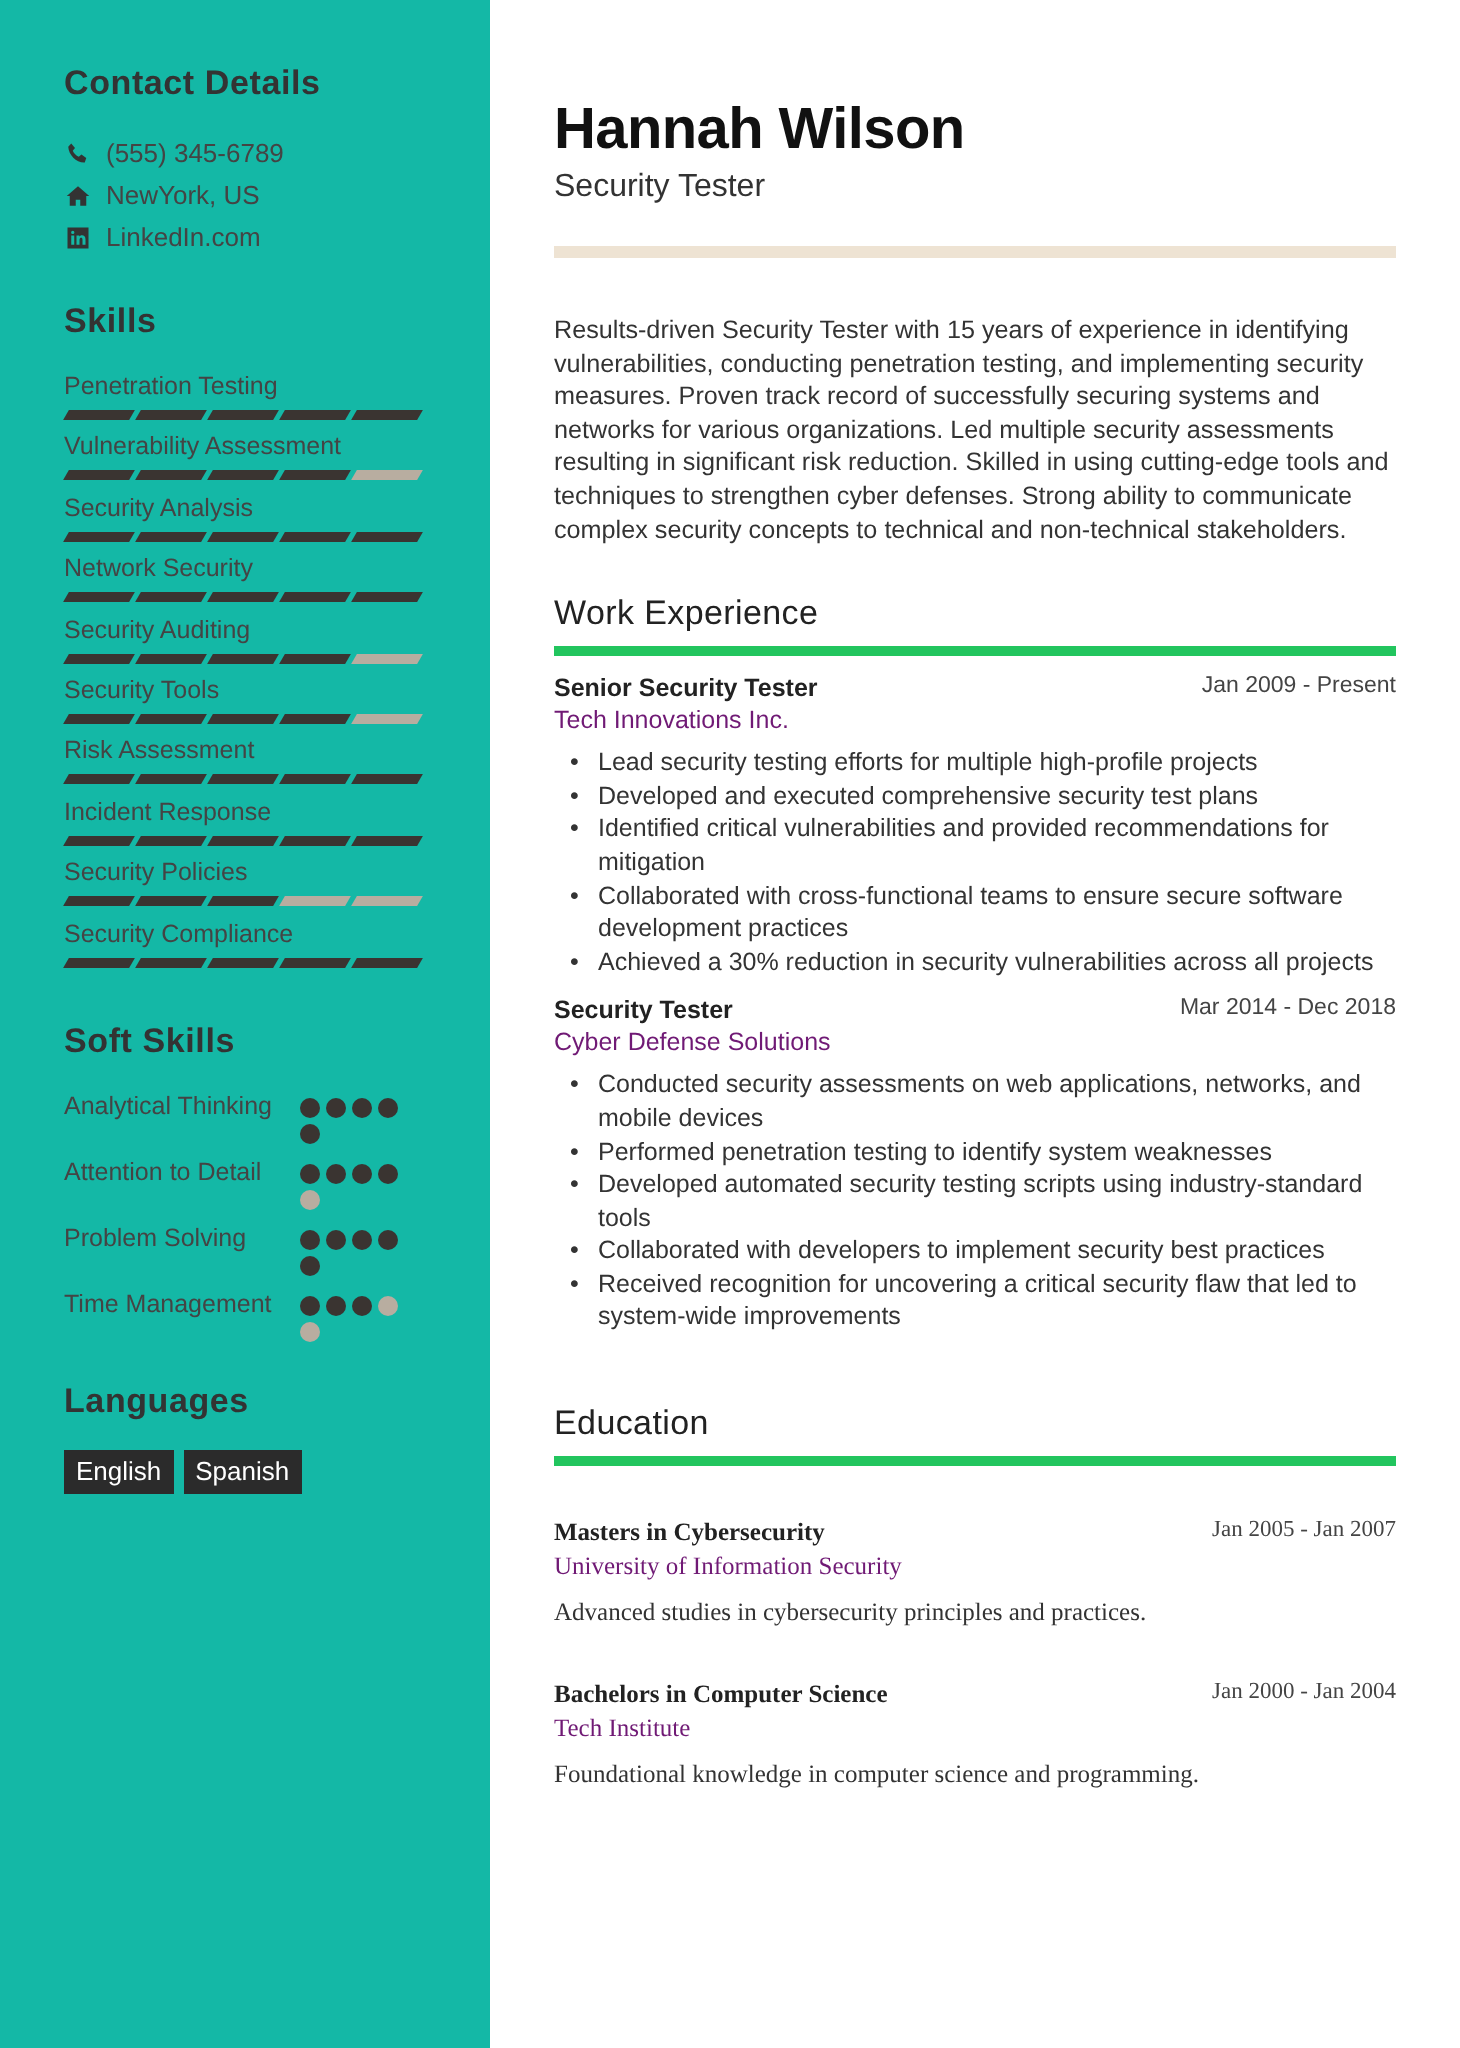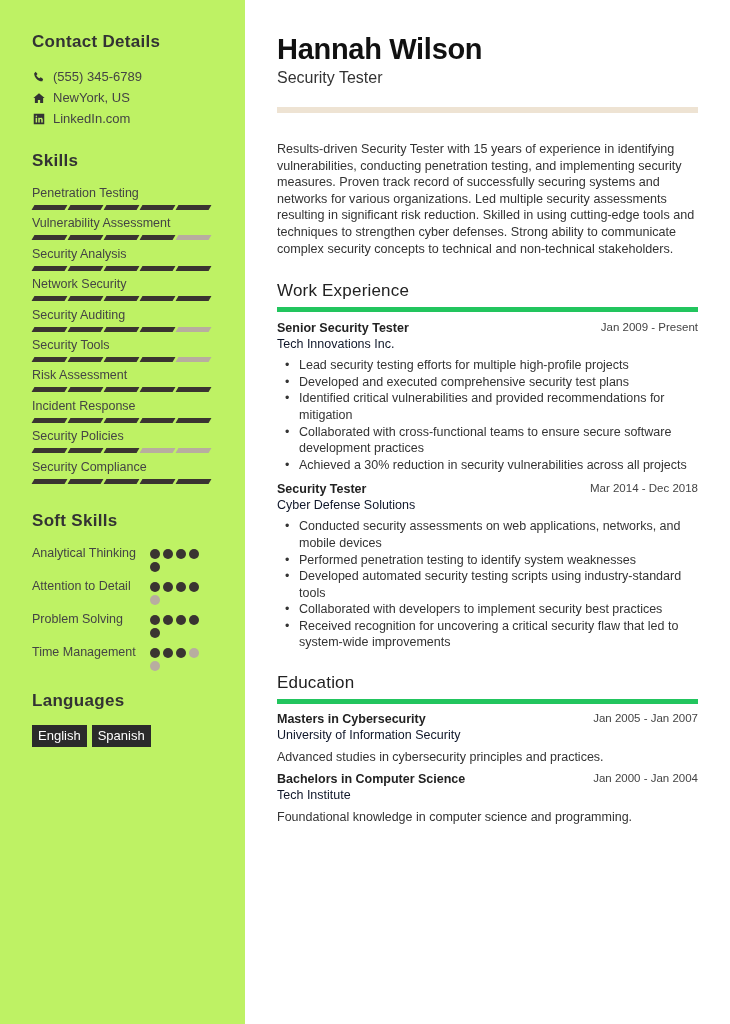--- a/index.html
+++ b/index.html
@@ -1,21 +1,21 @@
 <!DOCTYPE html>
 <html><head>
 <meta charset="utf-8">
 <style>
   * { box-sizing: border-box; margin: 0; padding: 0; }
   html, body { width: 730px; height: 1024px; background: #ffffff; overflow: hidden; }
   body { font-family: "Liberation Sans", sans-serif; color: #2b2b2b; position: relative; }
 
   .sidebar {
     position: absolute; left: 0; top: 0; width: 245px; height: 1024px;
-    background: #bef264; padding: 32px 0 0 32px;
+    background: #14b8a6; padding: 32px 0 0 32px;
   }
   .side-h {
     font-size: 17px; font-weight: bold; color: #333;
     letter-spacing: 0.3px; margin-bottom: 14px;
   }
   .contact-list { list-style: none; margin-bottom: 22px; }
   .contact-item { display: flex; align-items: center; height: 21px; font-size: 13px; color: #444; }
   .contact-item .ic { width: 14px; height: 14px; margin-right: 7px; display: inline-flex; align-items: center; justify-content: center; }
   .contact-item svg { width: 12px; height: 12px; fill: #333; }
 
@@ -29,37 +29,37 @@
   .soft { margin-bottom: 20px; }
   .soft-item { display: flex; margin-bottom: 6px; }
   .soft-name { width: 118px; font-size: 12.5px; line-height: 16.5px; color: #444; }
   .dots { width: 60px; display: flex; flex-wrap: wrap; gap: 3px 3px; padding-top: 4px; align-content: flex-start; }
   .dot { width: 10px; height: 10px; border-radius: 50%; background: #3a3431; }
   .dot.off { background: #B8ADA0; }
 
   .lang-row { display: flex; gap: 5px; }
   .lang { background: #2b2b2b; color: #fff; font-size: 13px; padding: 3px 6px 4px; border-radius: 0; }
 
-  .main { position: absolute; left: 277px; top: 32px; width: 421px; }
+  .main { position: absolute; left: 277px; top: 48px; width: 421px; }
   .name { font-size: 29px; font-weight: bold; color: #111; letter-spacing: -0.3px; line-height: 34px; }
   .title { font-size: 16px; color: #333; margin-top: 3px; }
   .header-bar { height: 6px; background: #EEE3D3; margin-top: 20px; }
   .summary { font-size: 12.6px; line-height: 16.6px; color: #333; margin-top: 28px; }
 
   .sec-h { font-size: 17px; font-weight: normal; color: #222; margin-top: 24px; padding-bottom: 6px; border-bottom: 5px solid #22c55e; letter-spacing: 0.2px; }
   .job { margin-top: 9px; }
   .job-head { display: flex; justify-content: space-between; align-items: flex-start; }
   .job-title { font-size: 12.5px; font-weight: bold; color: #222; }
   .job-date { font-size: 11.5px; color: #444; }
-  .job-org { font-size: 12.5px; color: #0f172a; margin-top: 2px; }
+  .job-org { font-size: 12.5px; color: #701a75; margin-top: 2px; }
   .bullets { list-style: none; margin-top: 6px; padding-left: 8px; }
   .bullets li { font-size: 12.5px; line-height: 16.6px; color: #333; position: relative; padding-left: 14px; }
   .bullets li::before { content: "•"; position: absolute; left: 0; top: 0; }
 
-  .edu { margin-top: 8px; }
+  .edu { margin-top: 26px; font-family: Liberation Serif, serif; }
   .edu-desc { font-size: 12.5px; color: #333; margin-top: 8px; }
 </style>
 </head>
 <body>
 
 <aside class="sidebar">
   <h2 class="side-h">Contact Details</h2>
   <ul class="contact-list">
     <li class="contact-item">
       <span class="ic">
@@ -273,21 +273,21 @@
         <ul class="bullets">
           <li>Conducted security assessments on web applications, networks, and mobile devices</li>
           <li>Performed penetration testing to identify system weaknesses</li>
           <li>Developed automated security testing scripts using industry-standard tools</li>
           <li>Collaborated with developers to implement security best practices</li>
           <li>Received recognition for uncovering a critical security flaw that led to system-wide improvements</li>
         </ul>
       </div>
     </div>
 
-  <h2 class="sec-h" style="margin-top:22px;">Education</h2>
+  <h2 class="sec-h" style="margin-top:35px;">Education</h2>
   <div id="edu">
       <div class="edu">
         <div class="job-head">
           <span class="job-title">Masters in Cybersecurity</span>
           <span class="job-date">Jan 2005 - Jan 2007</span>
         </div>
         <div class="job-org">University of Information Security</div>
         <div class="edu-desc">Advanced studies in cybersecurity principles and practices.</div>
       </div>
       <div class="edu">

